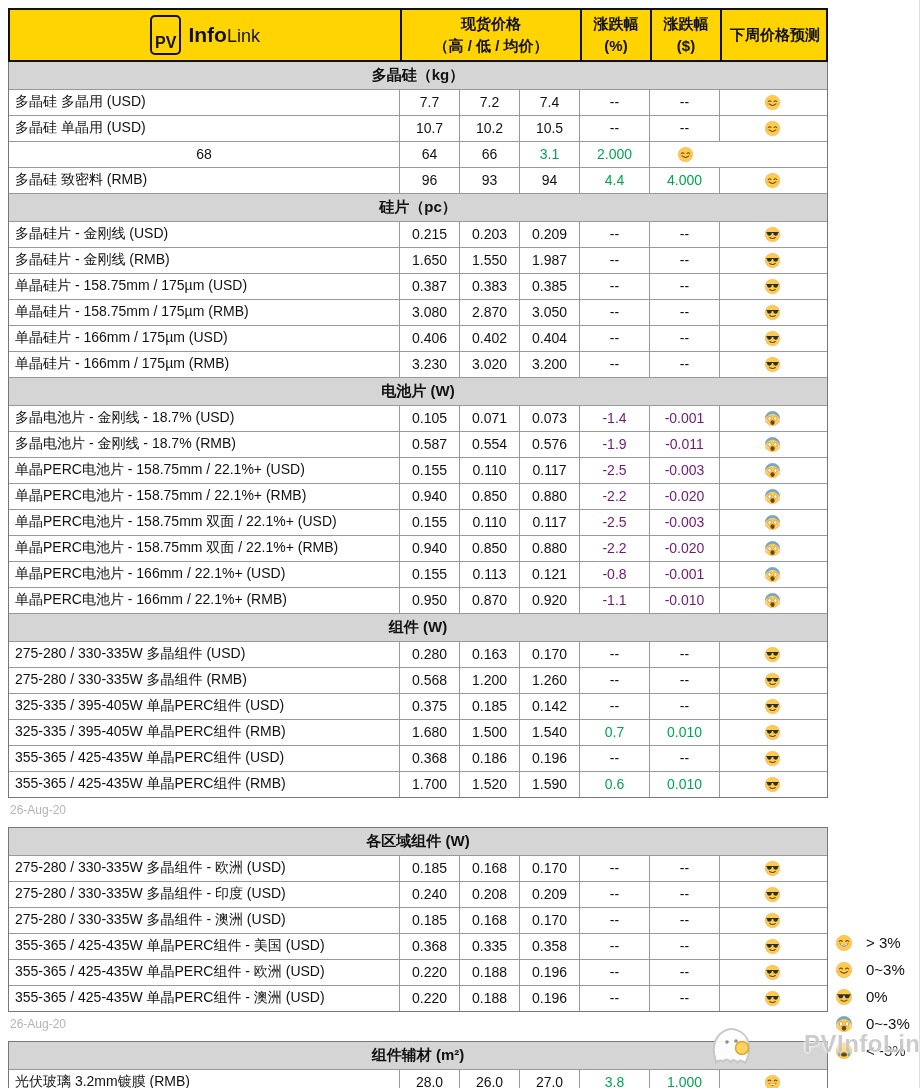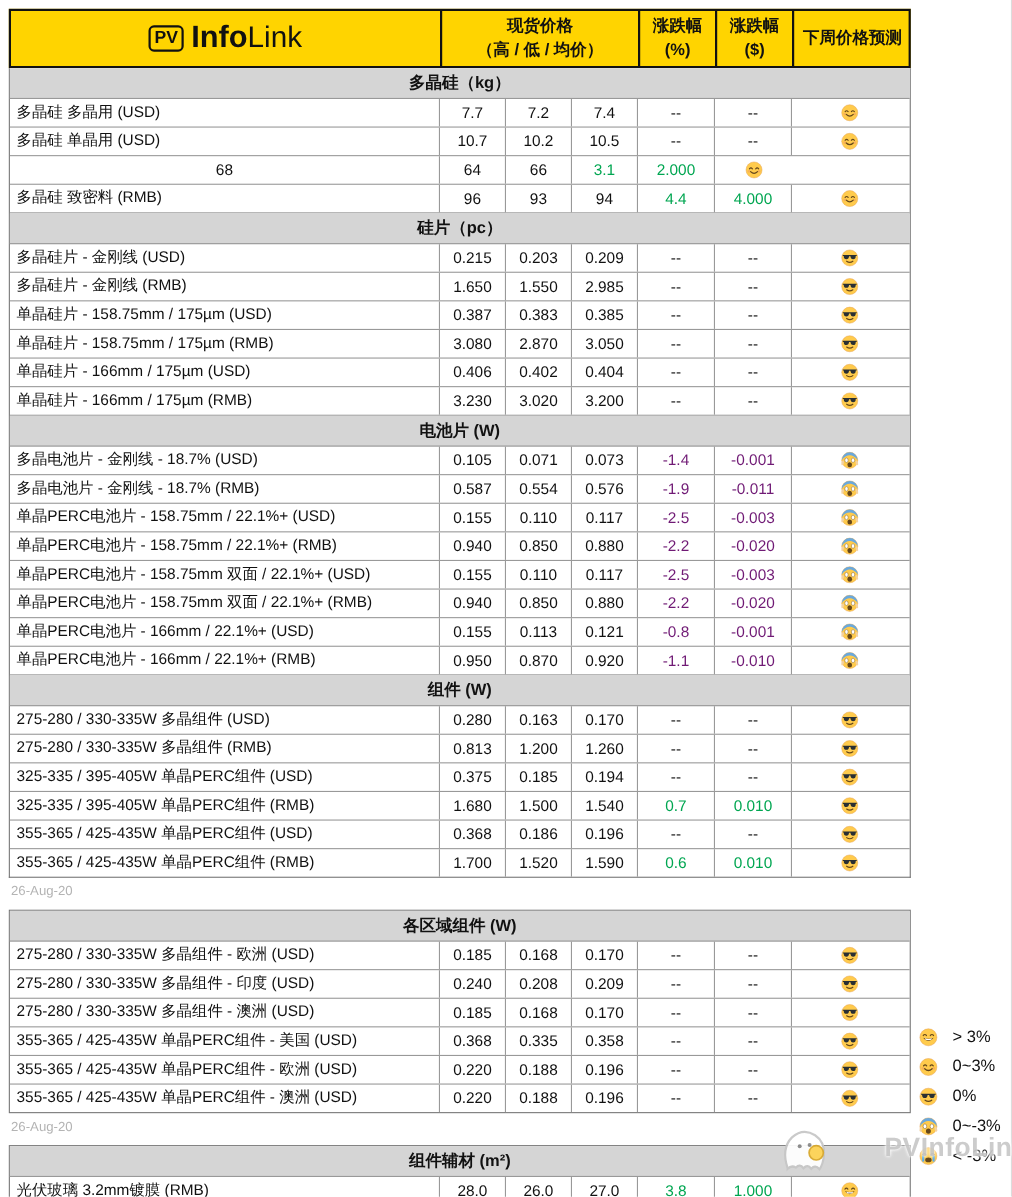--- a/index.html
+++ b/index.html
@@ -5,23 +5,23 @@
   html,body{margin:0;padding:0;background:#fff;}
   body{width:920px;height:1088px;font-family:"Liberation Sans","DejaVu Sans",sans-serif;color:#111;overflow:hidden;}
   .page{position:relative;width:920px;height:1088px;background:#fff;border-right:1px solid #dcdcdc;box-sizing:border-box;}
   .content{position:absolute;left:8px;top:8px;width:820px;}
   .ptable{width:820px;box-sizing:border-box;}
   
   .thead{display:grid;grid-template-columns:392px 180px 70px 70px 106px;background:#FFD400;border:2px solid #111;box-sizing:border-box;}
   .th{border-right:2px solid #111;display:flex;flex-direction:column;justify-content:center;align-items:center;text-align:center;font-weight:700;font-size:15px;line-height:1.45;padding:3px 0;min-height:38px;}
   .th:last-child{border-right:none;}
   .logo-cell{flex-direction:row;gap:7px;}
-  .pv-box{border:2.5px solid #111;border-radius:5px;padding:0 3px 1px 3px;font-weight:700;font-size:16px;line-height:1.2;}
-  .logo-info{font-weight:700;font-size:28px;}
-  .logo-link{font-weight:400;font-size:27px;}
+  .pv-box{border:2.5px solid #111;border-radius:5px;padding:16px 3px 1px 3px;font-weight:700;font-size:16px;line-height:1.2;}
+  .logo-info{font-weight:700;font-size:21px;}
+  .logo-link{font-weight:400;font-size:18px;}
   
   .tbody{border:1px solid #777;border-top:none;box-sizing:border-box;background:#fff;}
   .tbody.no-head{border-top:1px solid #777;}
   .section-header{background:#D5D5D5;text-align:center;font-weight:700;font-size:15px;padding:4px 0;border-bottom:1px solid #999;}
   .trow{display:grid;grid-template-columns:391px 60px 60px 60px 70px 70px 105px;border-bottom:1px solid #999;}
   .trow:last-child{border-bottom:none;}
   .cell{border-right:1px solid #999;font-size:14px;display:flex;align-items:center;justify-content:center;padding:2px 0;min-height:21px;}
   .cell:last-child{border-right:none;}
   .c-label{justify-content:flex-start;padding-left:6px;padding-right:20px;}
   .pos{color:#00A651;}
@@ -159,21 +159,21 @@
                   <path d="M2.9 8.3 L21.1 8.3 L20.8 9.6 L19.7 9.6 Q19.7 13.7 16.3 13.7 Q13.2 13.7 12.9 9.9 L11.1 9.9 Q10.8 13.7 7.7 13.7 Q4.3 13.7 4.3 9.6 L3.2 9.6 Z" fill="#292F33"></path>
                   <path d="M8 16.2 Q12 19.1 16 16.2" stroke="#65471B" stroke-width="1.5" fill="none" stroke-linecap="round"></path>
                 </svg>
               </span>
             </div>
           </div>
           <div class="trow">
             <div class="cell c-label">多晶硅片 - 金刚线 (RMB)</div>
             <div class="cell">1.650</div>
             <div class="cell">1.550</div>
-            <div class="cell">2.985</div>
+            <div class="cell">1.987</div>
             <div class="cell dash">--</div>
             <div class="cell dash">--</div>
             <div class="cell">
               <span class="emoji">
                 <svg width="17" height="17" viewBox="0 0 24 24" aria-hidden="true">
                   <circle cx="12" cy="12" r="10.3" fill="#FFCB4C" stroke="#E5A157" stroke-width="0.6"></circle>
                   <path d="M2.9 8.3 L21.1 8.3 L20.8 9.6 L19.7 9.6 Q19.7 13.7 16.3 13.7 Q13.2 13.7 12.9 9.9 L11.1 9.9 Q10.8 13.7 7.7 13.7 Q4.3 13.7 4.3 9.6 L3.2 9.6 Z" fill="#292F33"></path>
                   <path d="M8 16.2 Q12 19.1 16 16.2" stroke="#65471B" stroke-width="1.5" fill="none" stroke-linecap="round"></path>
                 </svg>
               </span>
@@ -429,40 +429,40 @@
                 <svg width="17" height="17" viewBox="0 0 24 24" aria-hidden="true">
                   <circle cx="12" cy="12" r="10.3" fill="#FFCB4C" stroke="#E5A157" stroke-width="0.6"></circle>
                   <path d="M2.9 8.3 L21.1 8.3 L20.8 9.6 L19.7 9.6 Q19.7 13.7 16.3 13.7 Q13.2 13.7 12.9 9.9 L11.1 9.9 Q10.8 13.7 7.7 13.7 Q4.3 13.7 4.3 9.6 L3.2 9.6 Z" fill="#292F33"></path>
                   <path d="M8 16.2 Q12 19.1 16 16.2" stroke="#65471B" stroke-width="1.5" fill="none" stroke-linecap="round"></path>
                 </svg>
               </span>
             </div>
           </div>
           <div class="trow">
             <div class="cell c-label">275-280 / 330-335W 多晶组件 (RMB)</div>
-            <div class="cell">0.813</div>
+            <div class="cell">0.568</div>
             <div class="cell">1.200</div>
             <div class="cell">1.260</div>
             <div class="cell dash">--</div>
             <div class="cell dash">--</div>
             <div class="cell">
               <span class="emoji">
                 <svg width="17" height="17" viewBox="0 0 24 24" aria-hidden="true">
                   <circle cx="12" cy="12" r="10.3" fill="#FFCB4C" stroke="#E5A157" stroke-width="0.6"></circle>
                   <path d="M2.9 8.3 L21.1 8.3 L20.8 9.6 L19.7 9.6 Q19.7 13.7 16.3 13.7 Q13.2 13.7 12.9 9.9 L11.1 9.9 Q10.8 13.7 7.7 13.7 Q4.3 13.7 4.3 9.6 L3.2 9.6 Z" fill="#292F33"></path>
                   <path d="M8 16.2 Q12 19.1 16 16.2" stroke="#65471B" stroke-width="1.5" fill="none" stroke-linecap="round"></path>
                 </svg>
               </span>
             </div>
           </div>
           <div class="trow">
             <div class="cell c-label">325-335 / 395-405W 单晶PERC组件 (USD)</div>
             <div class="cell">0.375</div>
             <div class="cell">0.185</div>
-            <div class="cell">0.194</div>
+            <div class="cell">0.142</div>
             <div class="cell dash">--</div>
             <div class="cell dash">--</div>
             <div class="cell">
               <span class="emoji">
                 <svg width="17" height="17" viewBox="0 0 24 24" aria-hidden="true">
                   <circle cx="12" cy="12" r="10.3" fill="#FFCB4C" stroke="#E5A157" stroke-width="0.6"></circle>
                   <path d="M2.9 8.3 L21.1 8.3 L20.8 9.6 L19.7 9.6 Q19.7 13.7 16.3 13.7 Q13.2 13.7 12.9 9.9 L11.1 9.9 Q10.8 13.7 7.7 13.7 Q4.3 13.7 4.3 9.6 L3.2 9.6 Z" fill="#292F33"></path>
                   <path d="M8 16.2 Q12 19.1 16 16.2" stroke="#65471B" stroke-width="1.5" fill="none" stroke-linecap="round"></path>
                 </svg>
               </span>

